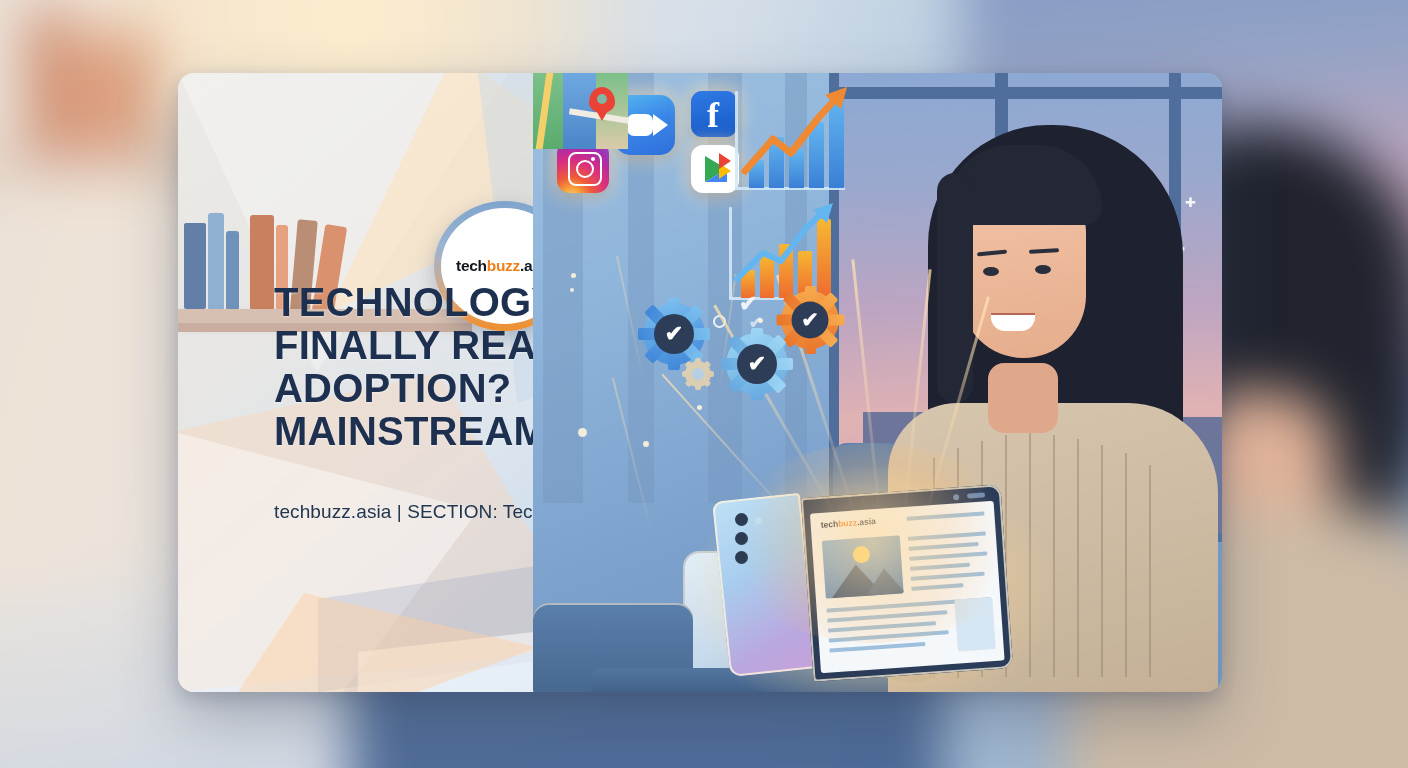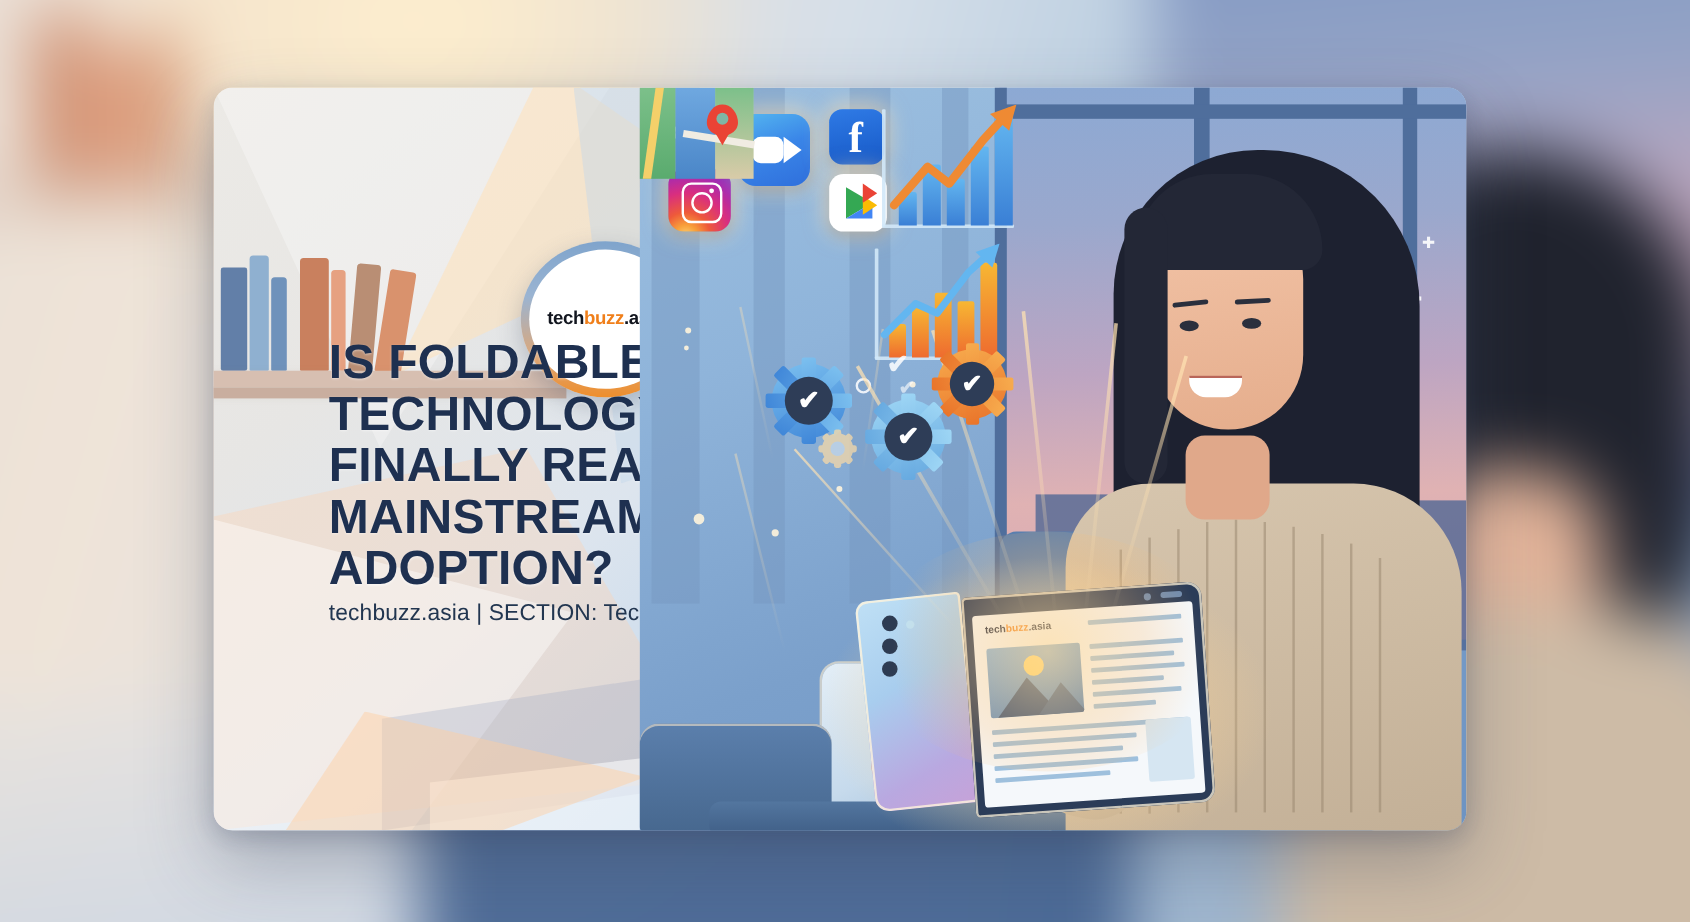--- a/index.html
+++ b/index.html
@@ -203,25 +203,24 @@
     <div class="c-book" style="left:134px;top:150px;width:22px;height:86px;background:#d9926d;transform:rotate(9deg);transform-origin:bottom left;"></div>
     <div class="c-shelf"></div>
 
     <div id="logo">
       <div id="logo-inner">
         <div id="logo-text"><span>tech</span><span class="buzz">buzz</span><span class="asia">.asia</span></div>
       </div>
     </div>
 
     <div id="headline">
-      <div class="ln">IS FOLDABLE</div>
       <div class="ln">TECHNOLOGY</div>
       <div class="ln">FINALLY READY FOR</div>
+      <div class="ln">ADOPTION?</div>
       <div class="ln">MAINSTREAM</div>
-      <div class="ln">ADOPTION?</div>
     </div>
     <div id="subtitle">techbuzz.asia | SECTION: Tech</div>
 
     <div id="scene">
       <div class="sc-wall"></div>
 
       <div class="sc-glass" style="left:300px;top:-10px;width:400px;height:470px;"></div>
       <div class="sc-bldg" style="left:330px;bottom:150px;width:60px;height:130px;"></div>
       <div class="sc-bldg" style="left:400px;bottom:150px;width:48px;height:190px;"></div>
       <div class="sc-bldg" style="left:460px;bottom:150px;width:70px;height:110px;"></div>

